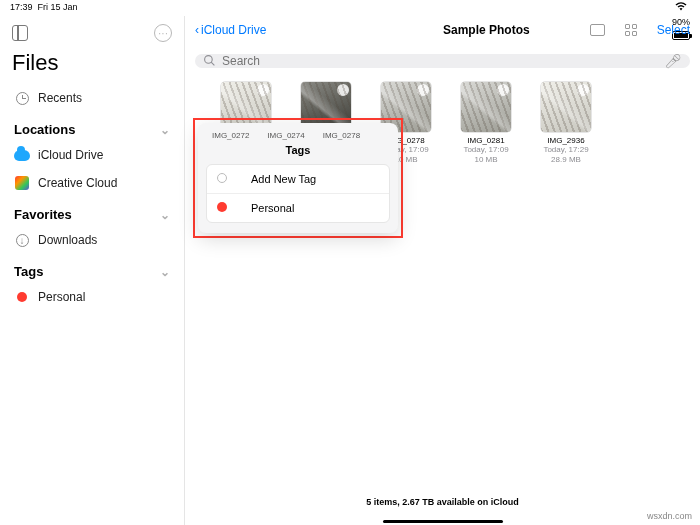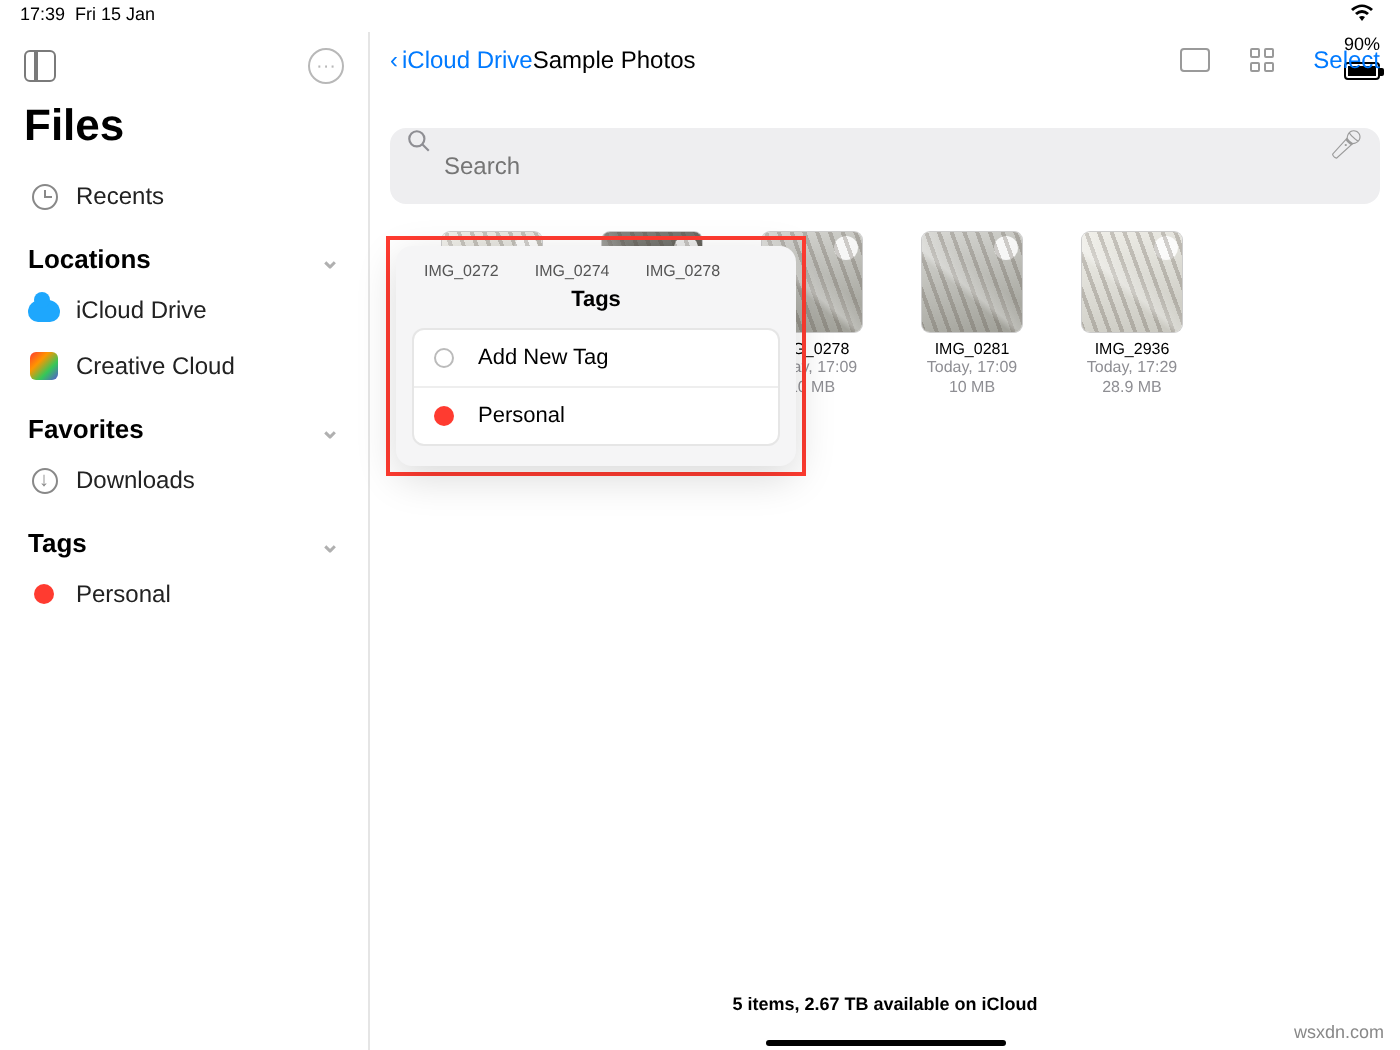--- a/index.html
+++ b/index.html
@@ -11,21 +11,21 @@
   .wifi-icon { width: 12px; height: 9px; }
   .battery { width: 18px; height: 9px; border: 1px solid #000; border-radius: 2px; position: relative; }
   .battery::after { content: ""; position: absolute; right: -3px; top: 2px; width: 2px; height: 4px; background: #000; border-radius: 0 1px 1px 0; }
   .battery-fill { position: absolute; left: 1px; top: 1px; bottom: 1px; background: #000; }
 
   .columns { display: flex; height: calc(100% - 16px); }
   .sidebar { width: 185px; border-right: 1px solid #e5e5e5; padding: 4px 10px; }
   .main { flex: 1; position: relative; display: flex; flex-direction: column; }
 
   .sb-top { display: flex; justify-content: space-between; align-items: center; padding: 4px 2px; }
-  .sb-title { font-size: 22px; font-weight: 700; padding: 4px 2px 8px; }
+  .sb-title { font-size: 22px; font-weight: 400; padding: 4px 2px 8px; }
   .sq-icon { width: 16px; height: 16px; border: 1.5px solid #7a7a7a; border-radius: 3px; display: inline-block; position: relative; }
   .sq-icon::after { content: ""; position: absolute; left: 4px; top: -1px; bottom: -1px; width: 1.5px; background: #7a7a7a; }
   .circ-icon { width: 18px; height: 18px; border: 1.5px solid #b8b8b8; border-radius: 50%; display: inline-flex; align-items: center; justify-content: center; font-size: 10px; color: #b8b8b8; }
 
   .sb-row { display: flex; align-items: center; gap: 8px; padding: 6px 4px; font-size: 12px; color: #222; cursor: default; }
   .sb-header { display: flex; justify-content: space-between; align-items: center; padding: 10px 4px 4px; font-size: 13px; font-weight: 600; }
   .chev { color: #b0b0b0; font-size: 12px; }
 
   .ico { width: 16px; height: 16px; display: inline-flex; align-items: center; justify-content: center; flex-shrink: 0; }
   .clock { width: 13px; height: 13px; border: 1.3px solid #888; border-radius: 50%; position: relative; }
@@ -36,46 +36,46 @@
   .cloud::before { content: ""; position: absolute; left: 3px; top: -4px; width: 8px; height: 8px; background: #1ea7fd; border-radius: 50%; }
   .cc-icon { width: 14px; height: 14px; background: linear-gradient(135deg,#ff3b30,#ff9500,#34c759,#5856d6); border-radius: 3px; }
   .trash { width: 11px; height: 12px; border: 1.2px solid #888; border-top: none; border-radius: 0 0 2px 2px; position: relative; }
   .trash::before { content: ""; position: absolute; left: -2px; top: -3px; width: 14px; height: 1.2px; background: #888; }
   .dl-icon { width: 13px; height: 13px; border: 1.3px solid #888; border-radius: 50%; display: flex; align-items: center; justify-content: center; color: #888; font-size: 10px; }
   .dot { width: 10px; height: 10px; border-radius: 50%; }
 
   
   .mh { display: flex; align-items: center; padding: 4px 10px; height: 28px; font-size: 12px; }
   .back { color: #007aff; display: flex; align-items: center; gap: 2px; }
-  .mh-title { flex: 1; text-align: left; font-weight: 400; font-size: 12px; padding-right: 60px; }
+  .mh-title { flex: 1; text-align: right; font-weight: 700; font-size: 12px; padding-right: 60px; }
   .mh-actions { display: flex; align-items: center; gap: 20px; color: #9a9a9a; }
   .folder-ico { width: 15px; height: 12px; border: 1.3px solid #9a9a9a; border-radius: 2px; position: relative; }
   .grid-dots { display: grid; grid-template-columns: repeat(2,5px); gap: 2px; }
   .grid-dots span { width: 5px; height: 5px; border: 1px solid #9a9a9a; border-radius: 1px; }
 
-  .search { margin: 20px 10px 6px; background: #eeeef0; border-radius: 8px; height: 38px; display: flex; padding: 0 8px; color: #8e8e93; gap: 6px; }
+  .search { margin: 10px 10px 6px; background: #eeeef0; border-radius: 8px; height: 14px; display: flex; align-items: center; padding: 0 8px; color: #8e8e93; gap: 6px; }
   .search input { border: none; background: transparent; flex: 1; outline: none; font-size: 12px; }
   .mic { font-size: 14px; color: #9a9a9a; }
 
   .grid { display: flex; gap: 18px; padding: 8px 30px; }
   .item { width: 62px; display: flex; flex-direction: column; align-items: center; font-size: 8px; text-align: center; }
   .thumb { width: 50px; height: 50px; background: linear-gradient(160deg,#d8d8d4,#9e9e96); border-radius: 4px; position: relative; margin-bottom: 4px; box-shadow: 0 0 0 0.5px #ccc; overflow: hidden; }
   .thumb::after { content: ""; position: absolute; inset: 0; background: linear-gradient(40deg, transparent 40%, rgba(255,255,255,0.3) 45%, transparent 60%), repeating-linear-gradient(70deg, rgba(80,70,60,0.25) 0 2px, transparent 2px 6px); }
   .thumb.dark { background: linear-gradient(160deg,#888882,#3a3a34); }
   .thumb.snow { background: linear-gradient(160deg,#f0efe9,#c8c7bf); }
   .cloud-badge { position: absolute; top: 2px; right: 2px; width: 12px; height: 12px; background: rgba(255,255,255,0.85); border-radius: 50%; }
   .meta { color: #8e8e93; line-height: 1.3; }
   .fname { color: #000; white-space: nowrap; overflow: hidden; text-overflow: ellipsis; width: 100%; }
 
   
   .pop-wrap { position: absolute; left: 8px; top: 102px; width: 210px; border: 2px solid #ff3b30; padding: 3px; z-index: 10; }
   .pop { background: #f5f5f6; border-radius: 8px; box-shadow: 0 6px 20px rgba(0,0,0,0.15); padding: 8px 8px 10px; }
   .pop-title { text-align: center; font-size: 11px; font-weight: 600; padding: 2px 0 8px; }
   .pop-list { background: #fff; border-radius: 6px; overflow: hidden; border: 1px solid #e6e6e6; }
-  .pop-row { display: flex; align-items: center; gap: 12px; padding: 8px 10px; font-size: 11px; }
+  .pop-row { display: flex; align-items: flex-start; gap: 24px; padding: 8px 10px; font-size: 11px; }
   .pop-row + .pop-row { border-top: 1px solid #eee; }
   .hollow-dot { width: 10px; height: 10px; border: 1.3px solid #bbb; border-radius: 50%; }
   .pop-frag { display: flex; gap: 18px; padding: 0 0 2px 6px; font-size: 8px; color: #555; }
 
   .footer { position: absolute; bottom: 18px; left: 0; right: 0; text-align: center; font-size: 9px; font-weight: 600; }
   .watermark { position: absolute; bottom: 4px; right: 8px; font-size: 9px; color: #888; }
   .home-ind { position: absolute; bottom: 2px; left: 50%; transform: translateX(-50%); width: 120px; height: 3px; background: #000; border-radius: 2px; }
 </style>
 </head>
 <body>

